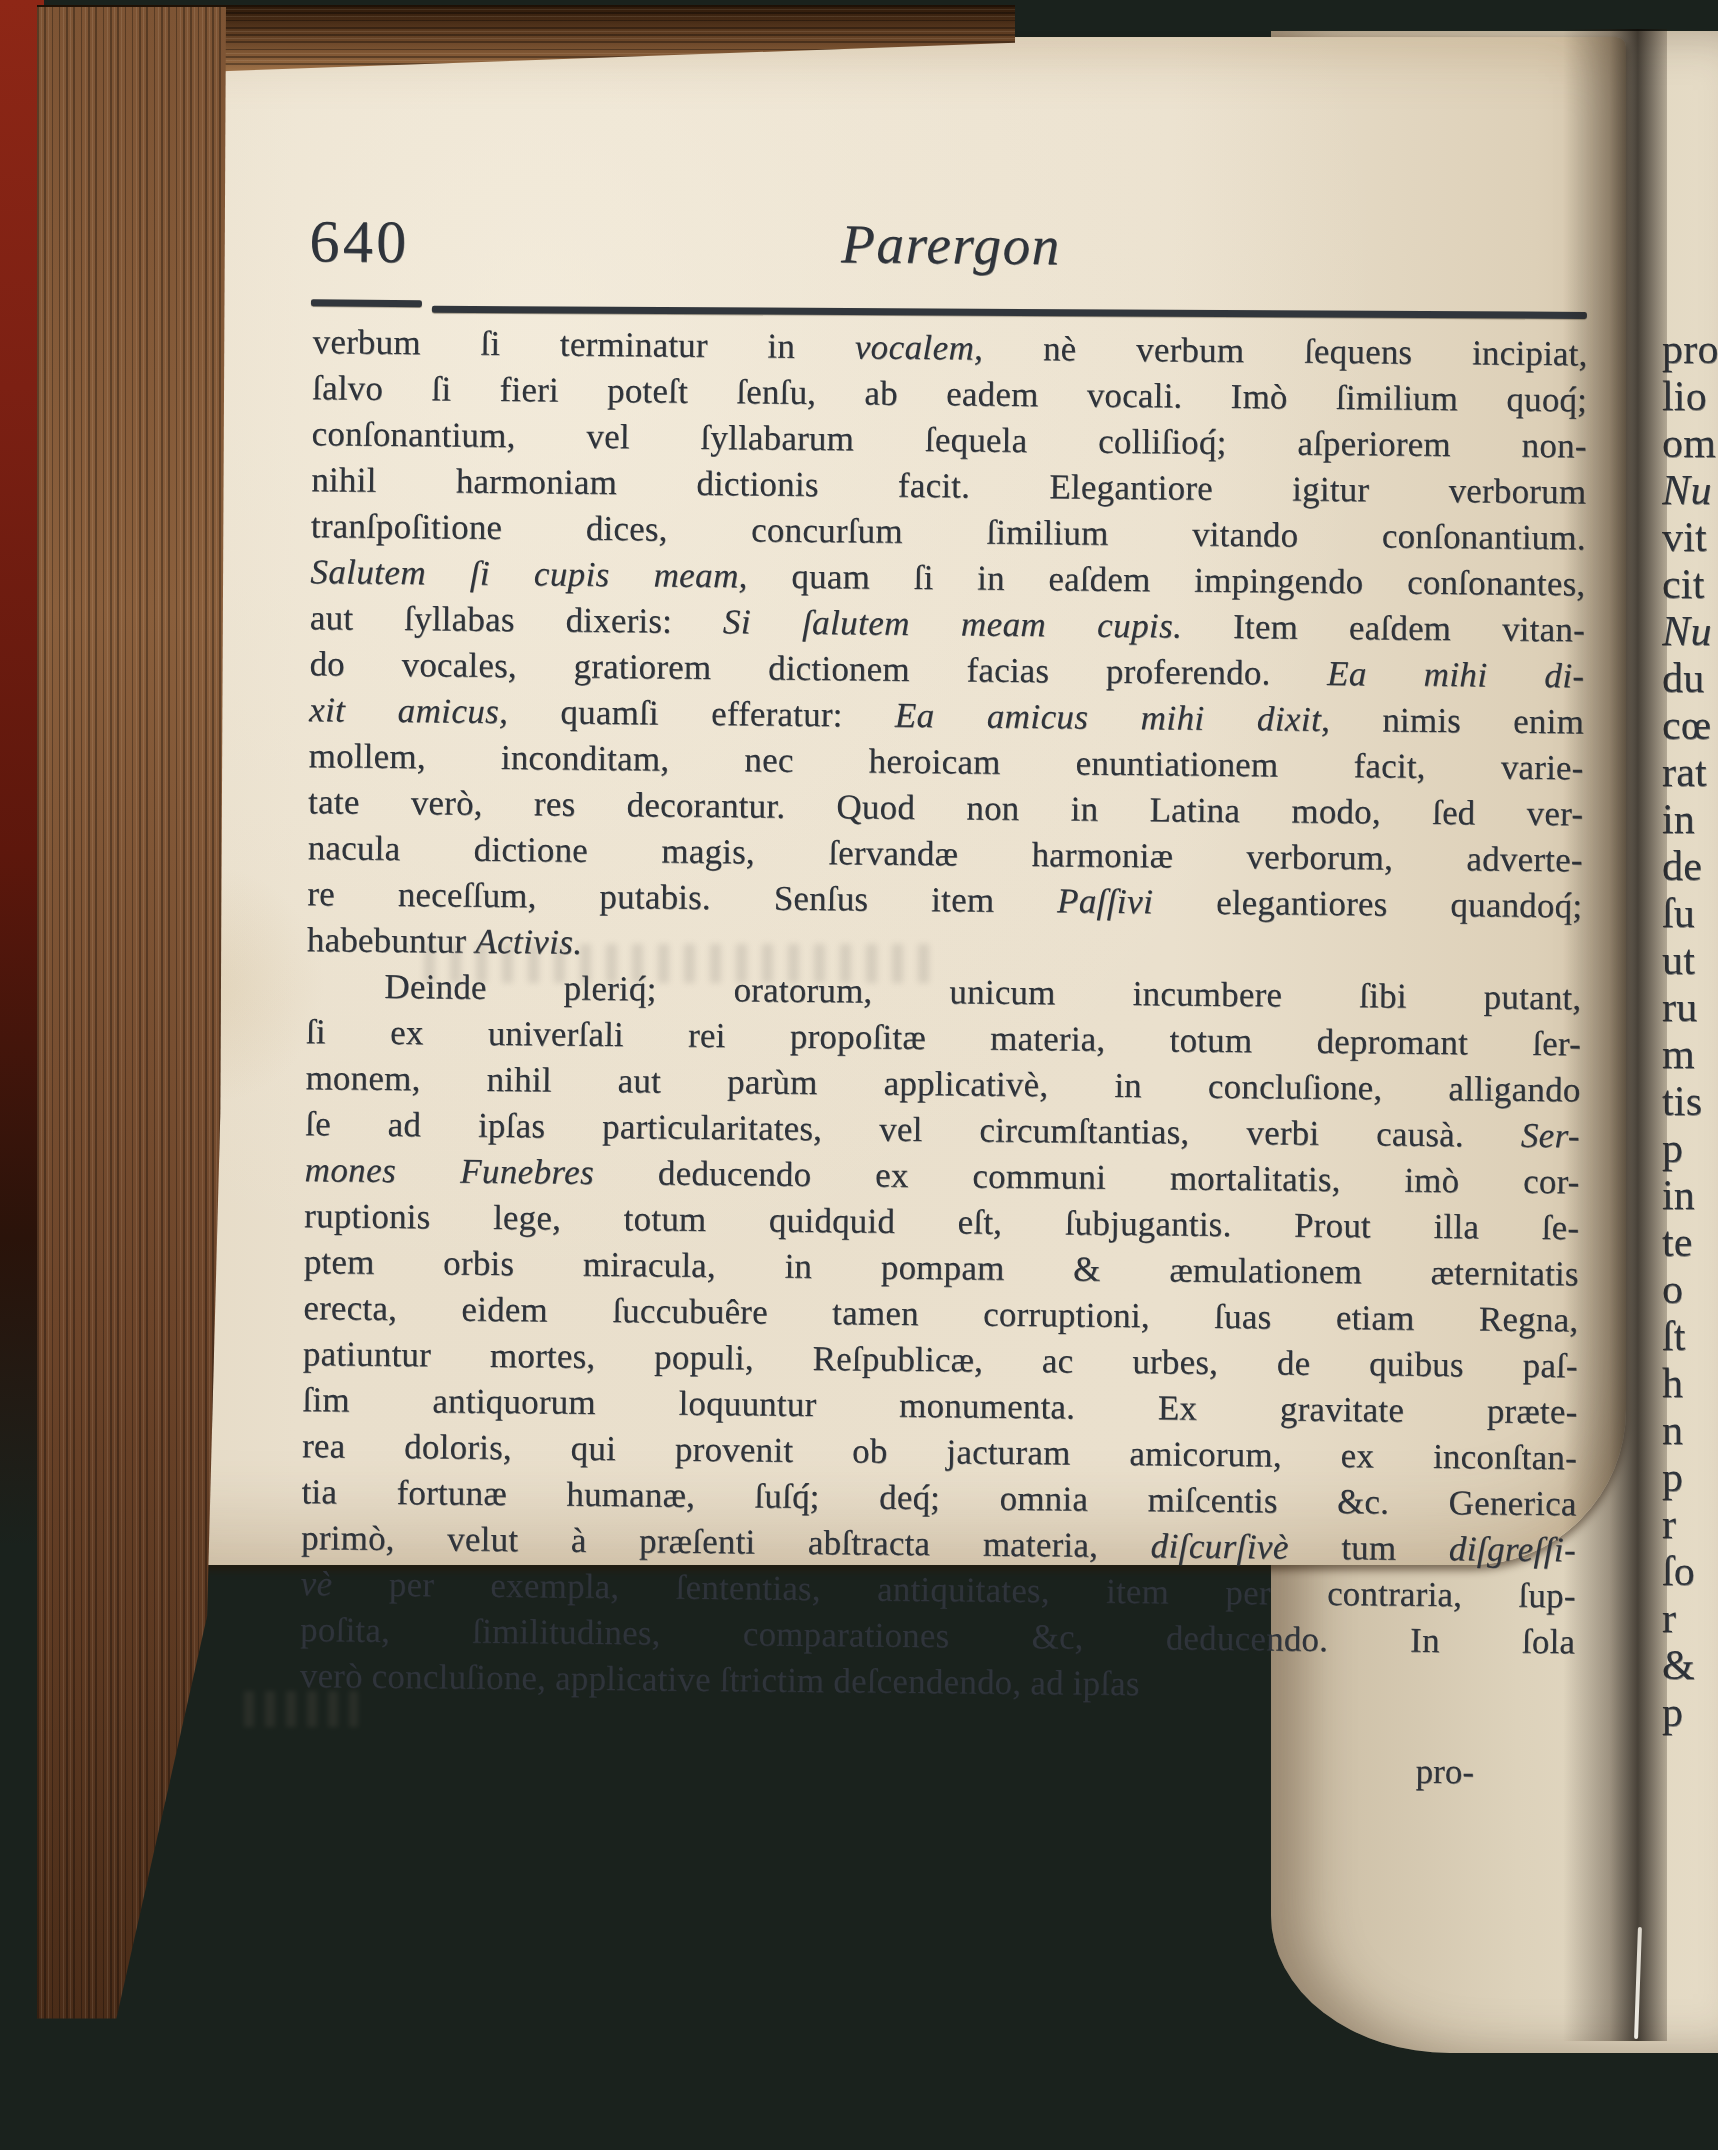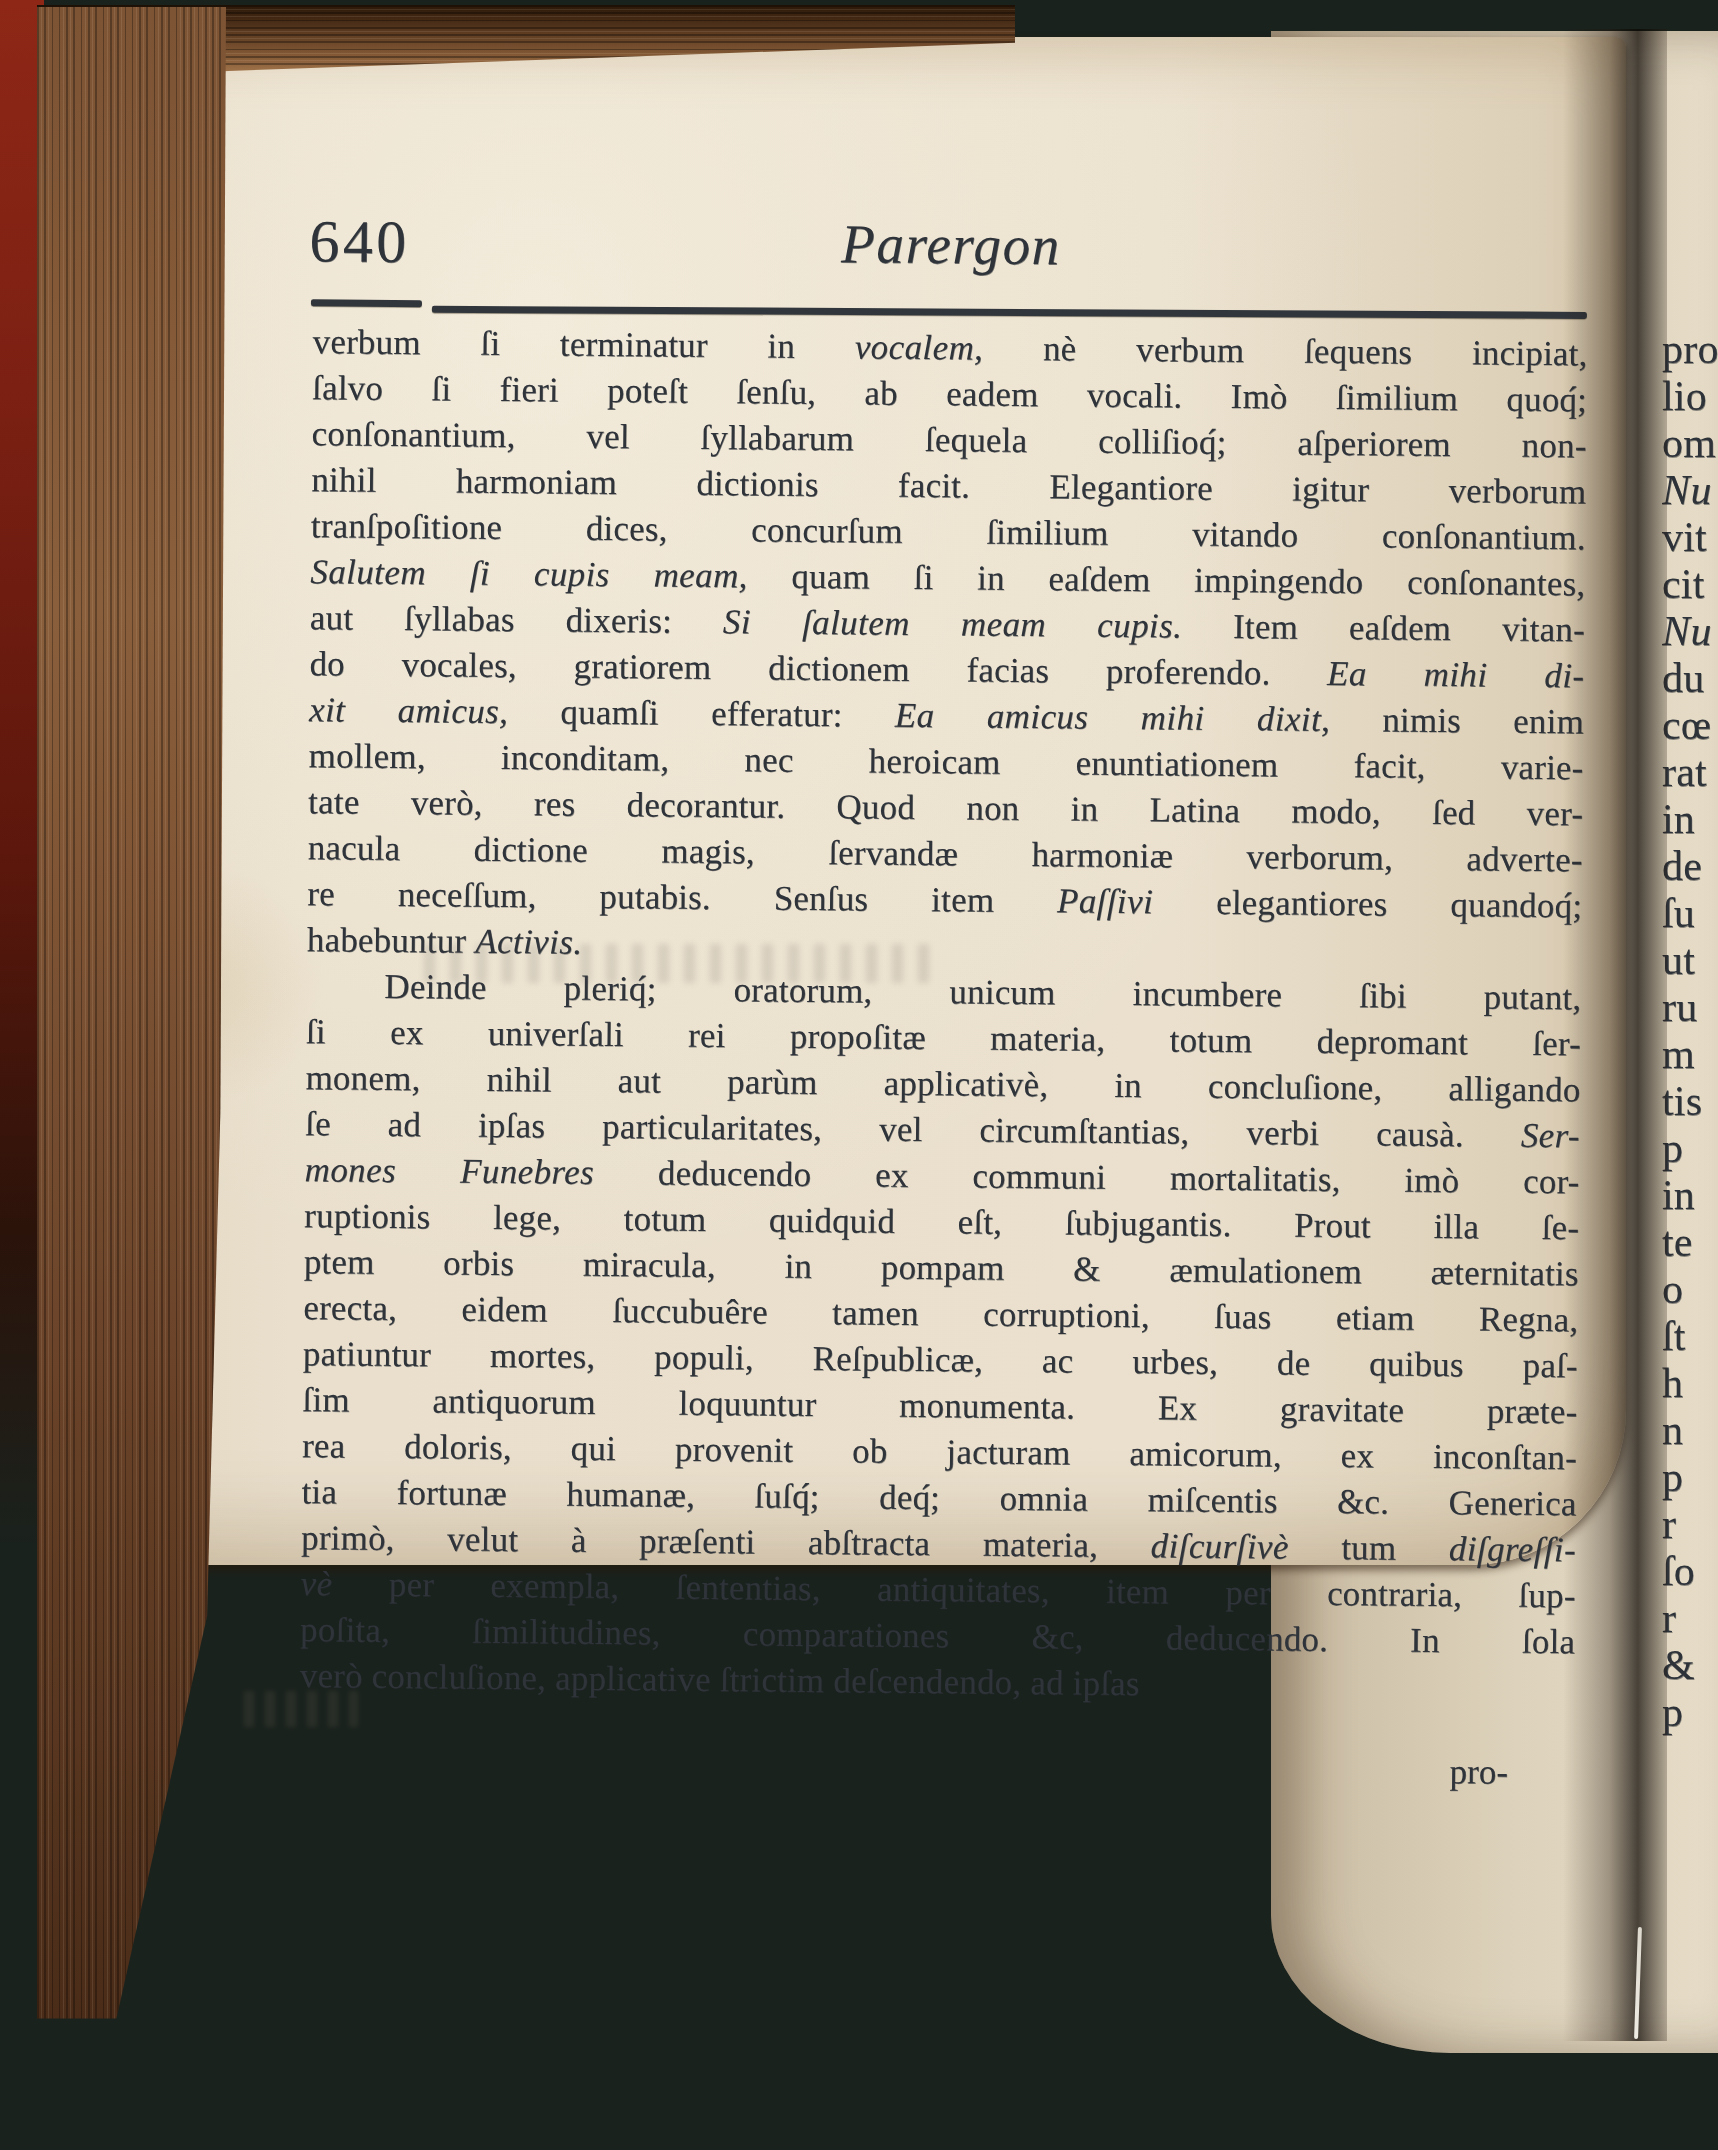--- a/index.html
+++ b/index.html
@@ -77,21 +77,21 @@
   }
   .line{height:46px;line-height:46px;white-space:nowrap;}
   .line.j{white-space:normal;text-align:justify;text-align-last:justify;}
   .line.ind{padding-left:78px;}
   .it{font-style:italic;letter-spacing:0.4px;}
   .catchword{
     position:absolute;left:200px;top:1711px;width:1275px;height:46px;line-height:46px;
     font-size:35px;text-align:right;padding-right:0;box-sizing:border-box;
     text-shadow:0.5px 0.6px 0.4px rgba(40,44,50,.5);
   }
-  .catchword span{display:inline-block;margin-right:66px;}
+  .catchword span{display:inline-block;margin-right:100px;}
   .bleed{
     position:absolute;left:310px;top:907px;width:505px;height:39px;z-index:1;
     background:repeating-linear-gradient(90deg,rgba(92,88,84,.5) 0 11.4px,rgba(92,88,84,0) 11.4px 26px);
     filter:blur(3.3px);opacity:.30;
   }
   .smudge{
     position:absolute;left:130px;top:1654px;width:114px;height:36px;
     background:repeating-linear-gradient(90deg,rgba(110,100,88,.55) 0 9.8px,rgba(110,100,88,0) 9.8px 21px);
     filter:blur(2.4px);opacity:.35;
   }

